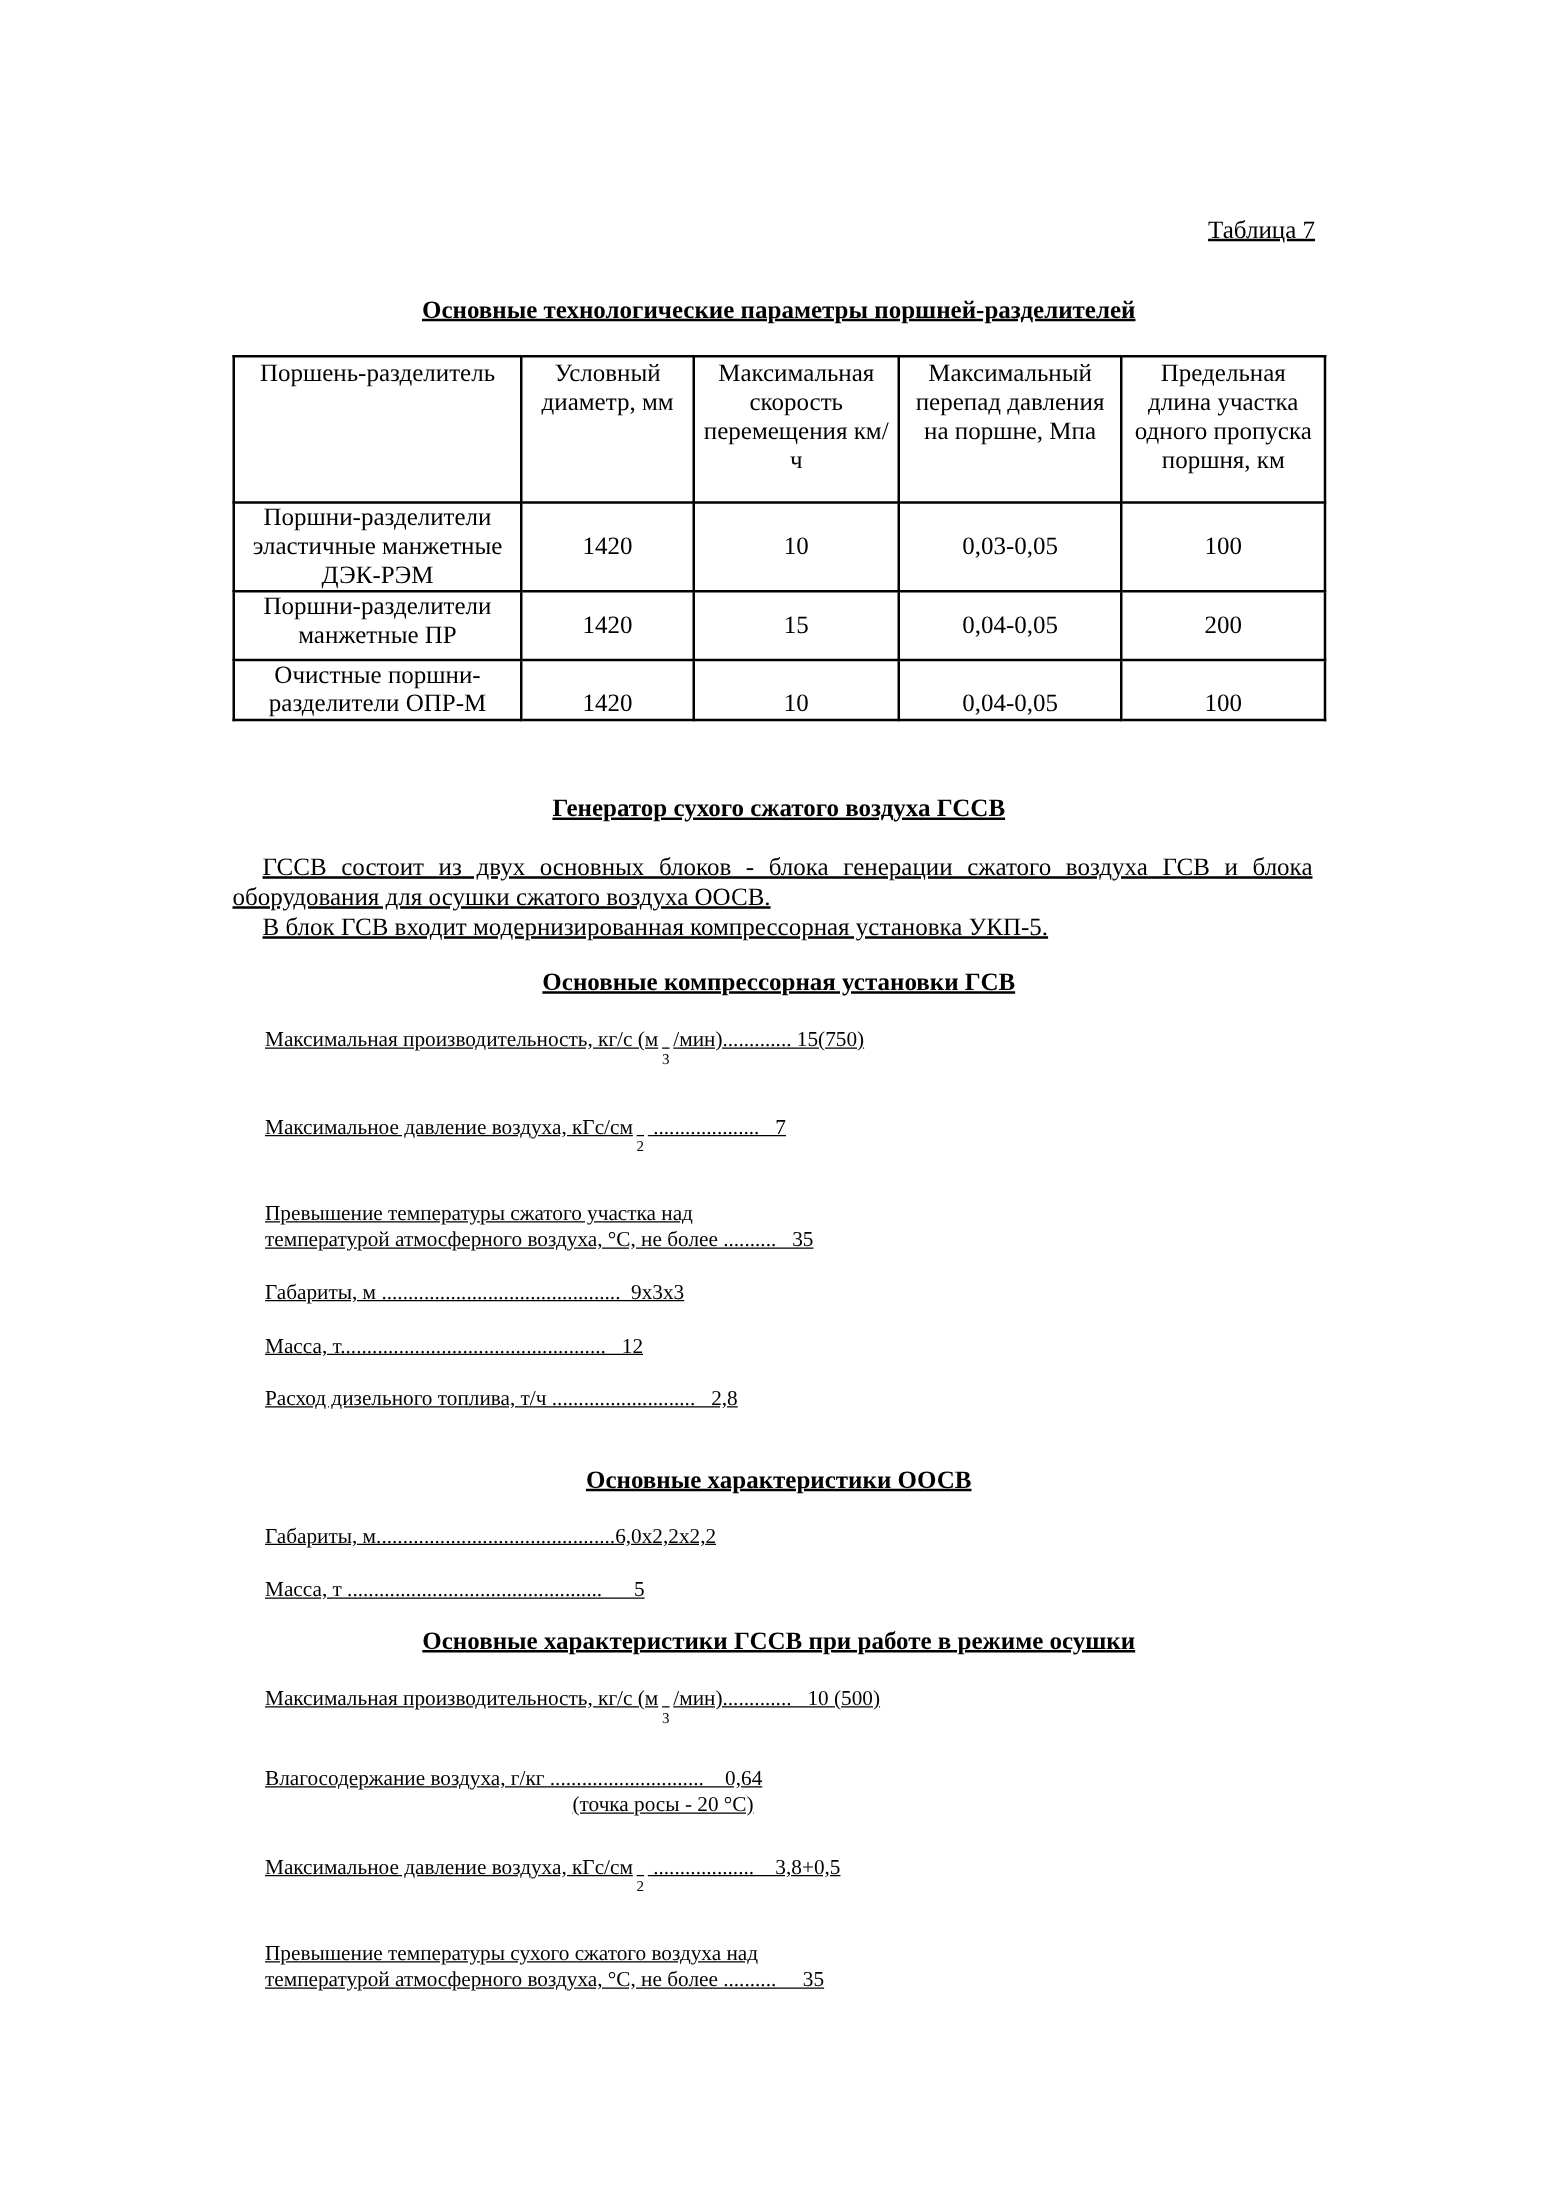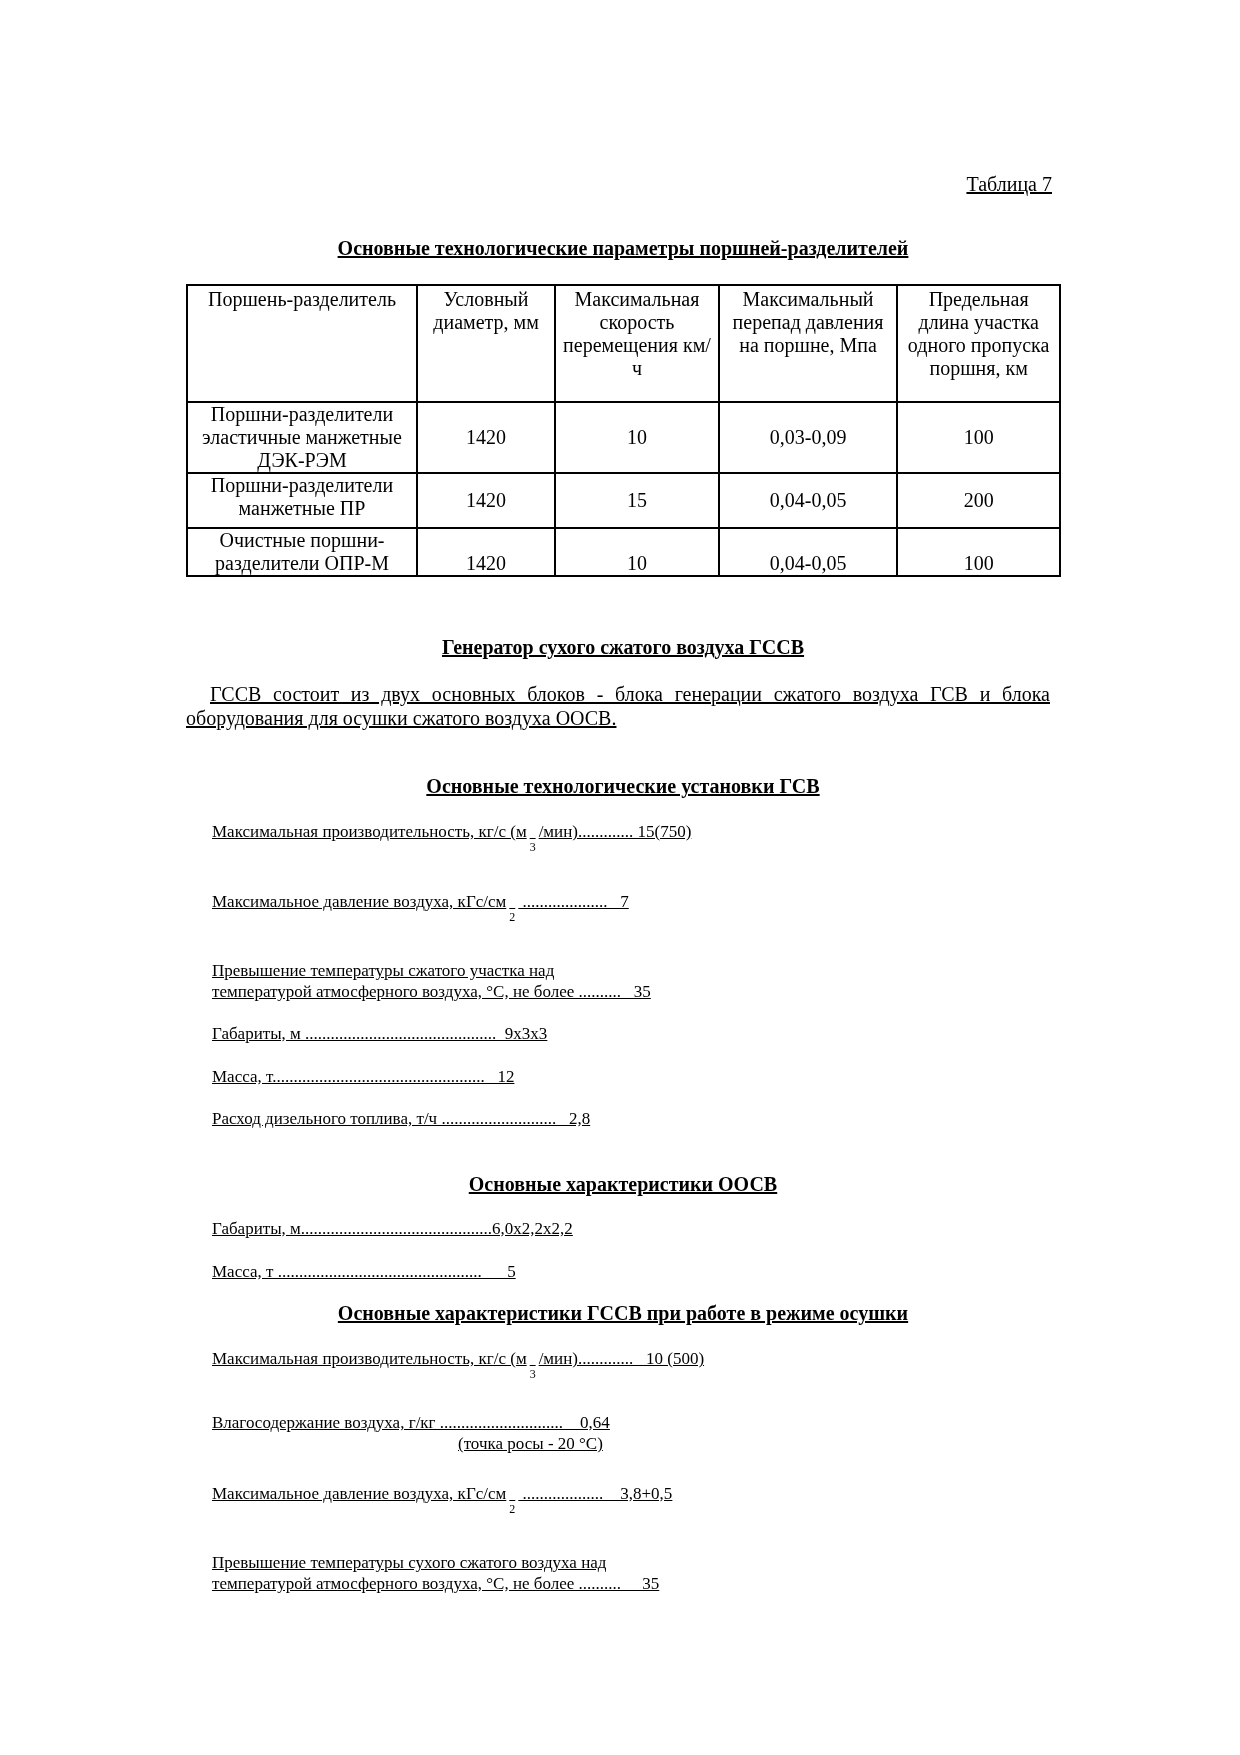--- a/index.html
+++ b/index.html
@@ -32,21 +32,21 @@
     <th class="col0">Поршень-разделитель</th>
     <th class="col1">Условный диаметр, мм</th>
     <th class="col2">Максимальная скорость перемещения км/ч</th>
     <th class="col3">Максимальный перепад давления на поршне, Мпа</th>
     <th class="col4">Предельная длина участка одного пропуска поршня, км</th>
   </tr>
   <tr style="height:71px;">
     <td>Поршни-разделители эластичные манжетные ДЭК-РЭМ</td>
     <td>1420</td>
     <td>10</td>
-    <td>0,03-0,09</td>
+    <td>0,03-0,05</td>
     <td>100</td>
   </tr>
   <tr style="height:55px;">
     <td style="vertical-align:top;">Поршни-разделители манжетные ПР</td>
     <td>1420</td>
     <td>15</td>
     <td>0,04-0,05</td>
     <td>200</td>
   </tr>
   <tr style="height:47px;">
@@ -55,23 +55,24 @@
     <td style="vertical-align:bottom;">10</td>
     <td style="vertical-align:bottom;">0,04-0,05</td>
     <td style="vertical-align:bottom;">100</td>
   </tr>
 </tbody>
   </table>
 
 <div class="abs heading" style="top:636px;">Генератор сухого сжатого воздуха ГССВ</div>
 <div class="abs para" style="top:682px;">
   <div class="indent">ГССВ состоит из двух основных блоков - блока генерации сжатого воздуха ГСВ и блока оборудования для осушки сжатого воздуха ООСВ.</div>
+  <div class="indent">В блок ГСВ входит модернизированная компрессорная установка УКП-5.</div>
 </div>
 
-<div class="abs heading" style="top:775px;">Основные технологические установки ГСВ</div>
+<div class="abs heading" style="top:775px;">Основные компрессорная установки ГСВ</div>
 
 <div class="abs spec" style="top:821px;"><span>Максимальная производительность, кг/с (м</span><span class="sub">3</span><span>/мин)............. 15(750)</span></div>
 
 <div class="abs spec" style="top:891px;"><span>Максимальное давление воздуха, кГс/см</span><span class="sub">2</span><span> ....................   7</span></div>
 
 <div class="abs spec" style="top:960px;"><div>Превышение температуры сжатого участка над</div><div>температурой атмосферного воздуха, °С, не более ..........   35</div></div>
 
 <div class="abs spec" style="top:1023px;">Габариты, м .............................................  9х3х3</div>
 <div class="abs spec" style="top:1066px;">Масса, т..................................................   12</div>
 <div class="abs spec" style="top:1108px;">Расход дизельного топлива, т/ч ...........................   2,8</div>

